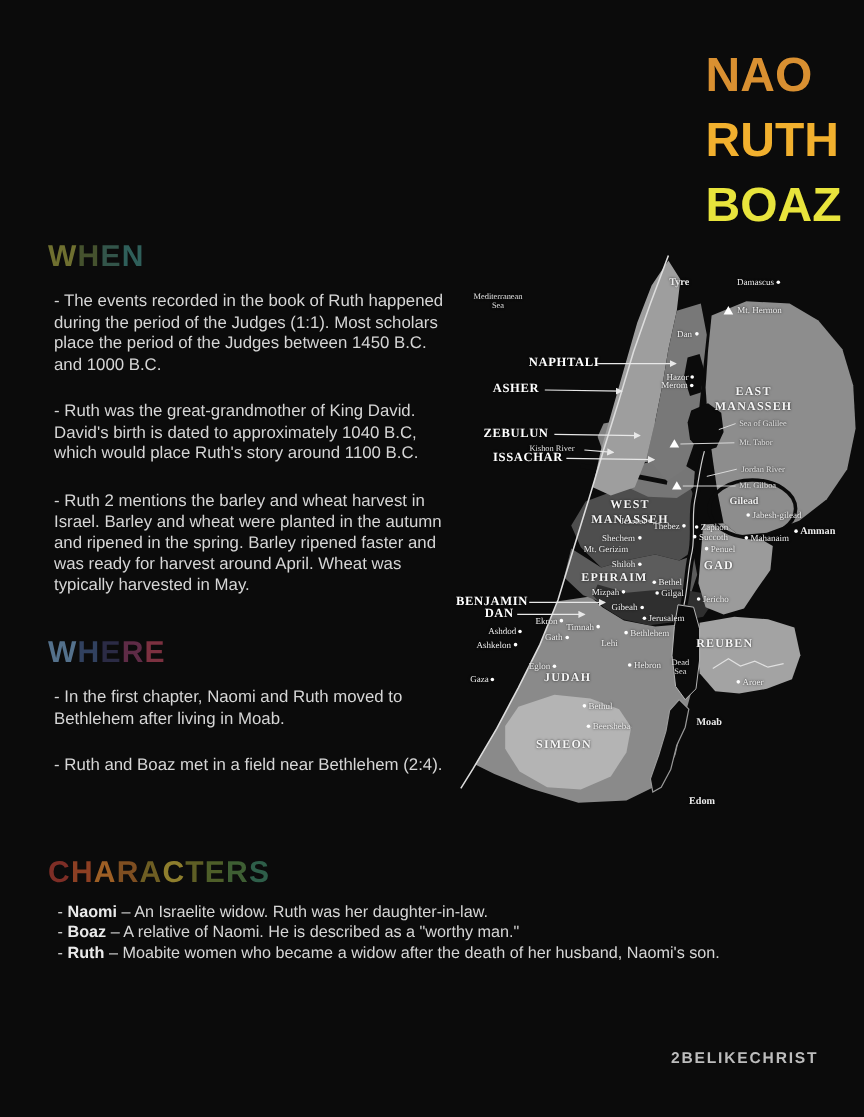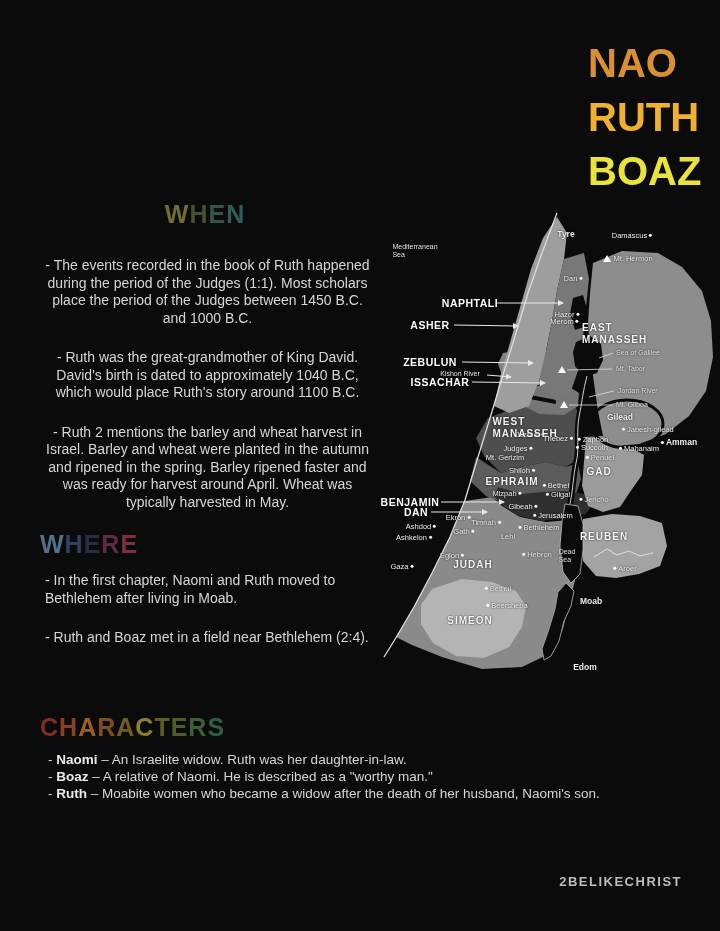--- a/index.html
+++ b/index.html
@@ -13,38 +13,38 @@
     font-size:90px;line-height:96px;font-weight:800;letter-spacing:-2px;
     white-space:nowrap;
   }
   .side-title{position:absolute;left:588px;top:36px;width:200px;}
   .side-line{font-size:40px;line-height:54px;font-weight:800;letter-spacing:0px;white-space:nowrap;}
   
   h2.hd{margin:0;font-size:25px;font-weight:700;letter-spacing:1px;}
   
   .body{color:#d6d6d6;font-size:14px;line-height:17.5px;}
   .body p{margin:0 0 22px 0;}
-  .sec-when{position:absolute;left:40px;top:200px;width:330px;text-align:center;}
-  .sec-when .body{margin-top:28px;margin-left:5px;}
+  .sec-when{position:absolute;left:40px;top:200px;width:330px;}
+  .sec-when .body{margin-top:13px;margin-left:5px;}
   .sec-where{position:absolute;left:40px;top:530px;width:330px;}
   .sec-where .body{margin-top:13px;margin-left:5px;}
   .sec-chars{position:absolute;left:40px;top:713px;width:650px;}
   .char-rows{margin-top:9px;margin-left:8px;color:#d6d6d6;font-size:13.5px;line-height:17px;}
   .char-rows b{color:#eaeaea;}
   
   .footer{
     position:absolute;right:38px;top:874px;color:#bdbdbd;
     font-size:13px;font-weight:600;letter-spacing:1.5px;
   }
   
   .map{position:absolute;left:370px;top:205px;width:350px;height:490px;}
   .map svg{position:absolute;left:0;top:0;}
   .map-labels{position:absolute;left:0;top:0;width:100%;height:100%;}
-  .lbl{position:absolute;color:#ededed;white-space:pre-line;text-align:left;
-       text-shadow:0 0 2px rgba(0,0,0,.9);line-height:1.15;}
+  .lbl{position:absolute;color:#ededed;white-space:pre-line;text-align:center;
+       text-shadow:0 0 2px rgba(0,0,0,.9);line-height:1.15;font-family:Liberation Serif, serif;}
   .k-city{font-size:7.5px;}
   .k-water{font-size:7px;color:#e3e3e3;}
   .k-region{font-size:10px;font-weight:700;letter-spacing:1px;color:#f6f6f6;}
   .k-callout{font-size:10.5px;font-weight:700;letter-spacing:.5px;color:#ffffff;}
   .k-place{font-size:8.5px;font-weight:700;}
   .dot{display:inline-block;width:3px;height:3px;background:#fff;border-radius:50%;
        vertical-align:middle;margin:0 2px 1px 2px;}
 </style>
 </head>
 <body>
@@ -160,21 +160,21 @@
         <div class="lbl k-water" style="left: 246px; top: 200px; transform: translateY(-50%);"><span>Mt. Gilboa</span></div>
         <div class="lbl k-place" style="left: 250px; top: 213px; transform: translate(-50%, -50%);"><span>Gilead</span></div>
         <div class="lbl k-region" style="left: 155px; top: 222px; transform: translate(-50%, -50%);"><span>WEST
 MANASSEH</span></div>
         <div class="lbl k-city" style="left: 250px; top: 225px; transform: translateY(-50%);"><span class="dot"></span><span>Jabesh-gilead</span></div>
         <div class="lbl k-place" style="left: 308px; top: 238px; transform: translate(-50%, -50%);"><span class="dot"></span><span>Amman</span></div>
         <div class="lbl k-city" style="left: 189px; top: 234px; transform: translate(-50%, -50%);"><span>Thebez</span><span class="dot"></span></div>
         <div class="lbl k-city" style="left: 222px; top: 235px; transform: translate(-50%, -50%);"><span class="dot"></span><span>Zaphon</span></div>
         <div class="lbl k-city" style="left: 221px; top: 243px; transform: translate(-50%, -50%);"><span class="dot"></span><span>Succoth</span></div>
         <div class="lbl k-city" style="left: 268px; top: 244px; transform: translate(-50%, -50%);"><span class="dot"></span><span>Mahanaim</span></div>
-        <div class="lbl k-city" style="left: 149px; top: 244px; transform: translate(-50%, -50%);"><span>Judges</span><span class="dot"></span></div>
+        <div class="lbl k-city" style="left: 149px; top: 244px; transform: translate(-50%, -50%);"><span>Shechem</span><span class="dot"></span></div>
         <div class="lbl k-city" style="left: 135px; top: 253px; transform: translate(-50%, -50%);"><span>Mt. Gerizim</span></div>
         <div class="lbl k-city" style="left: 229px; top: 253px; transform: translate(-50%, -50%);"><span class="dot"></span><span>Penuel</span></div>
         <div class="lbl k-region" style="left: 229px; top: 267px; transform: translate(-50%, -50%);"><span>GAD</span></div>
         <div class="lbl k-city" style="left: 153px; top: 266px; transform: translate(-50%, -50%);"><span>Shiloh</span><span class="dot"></span></div>
         <div class="lbl k-region" style="left: 142px; top: 277px; transform: translate(-50%, -50%);"><span>EPHRAIM</span></div>
         <div class="lbl k-city" style="left: 185px; top: 281px; transform: translate(-50%, -50%);"><span class="dot"></span><span>Bethel</span></div>
         <div class="lbl k-city" style="left: 187px; top: 290px; transform: translate(-50%, -50%);"><span class="dot"></span><span>Gilgal</span></div>
         <div class="lbl k-city" style="left: 138px; top: 289px; transform: translate(-50%, -50%);"><span>Mizpah</span><span class="dot"></span></div>
         <div class="lbl k-city" style="left: 223px; top: 295px; transform: translate(-50%, -50%);"><span class="dot"></span><span>Jericho</span></div>
         <div class="lbl k-callout" style="left: 40px; top: 297px; transform: translate(-50%, -50%);"><span>BENJAMIN</span></div>

